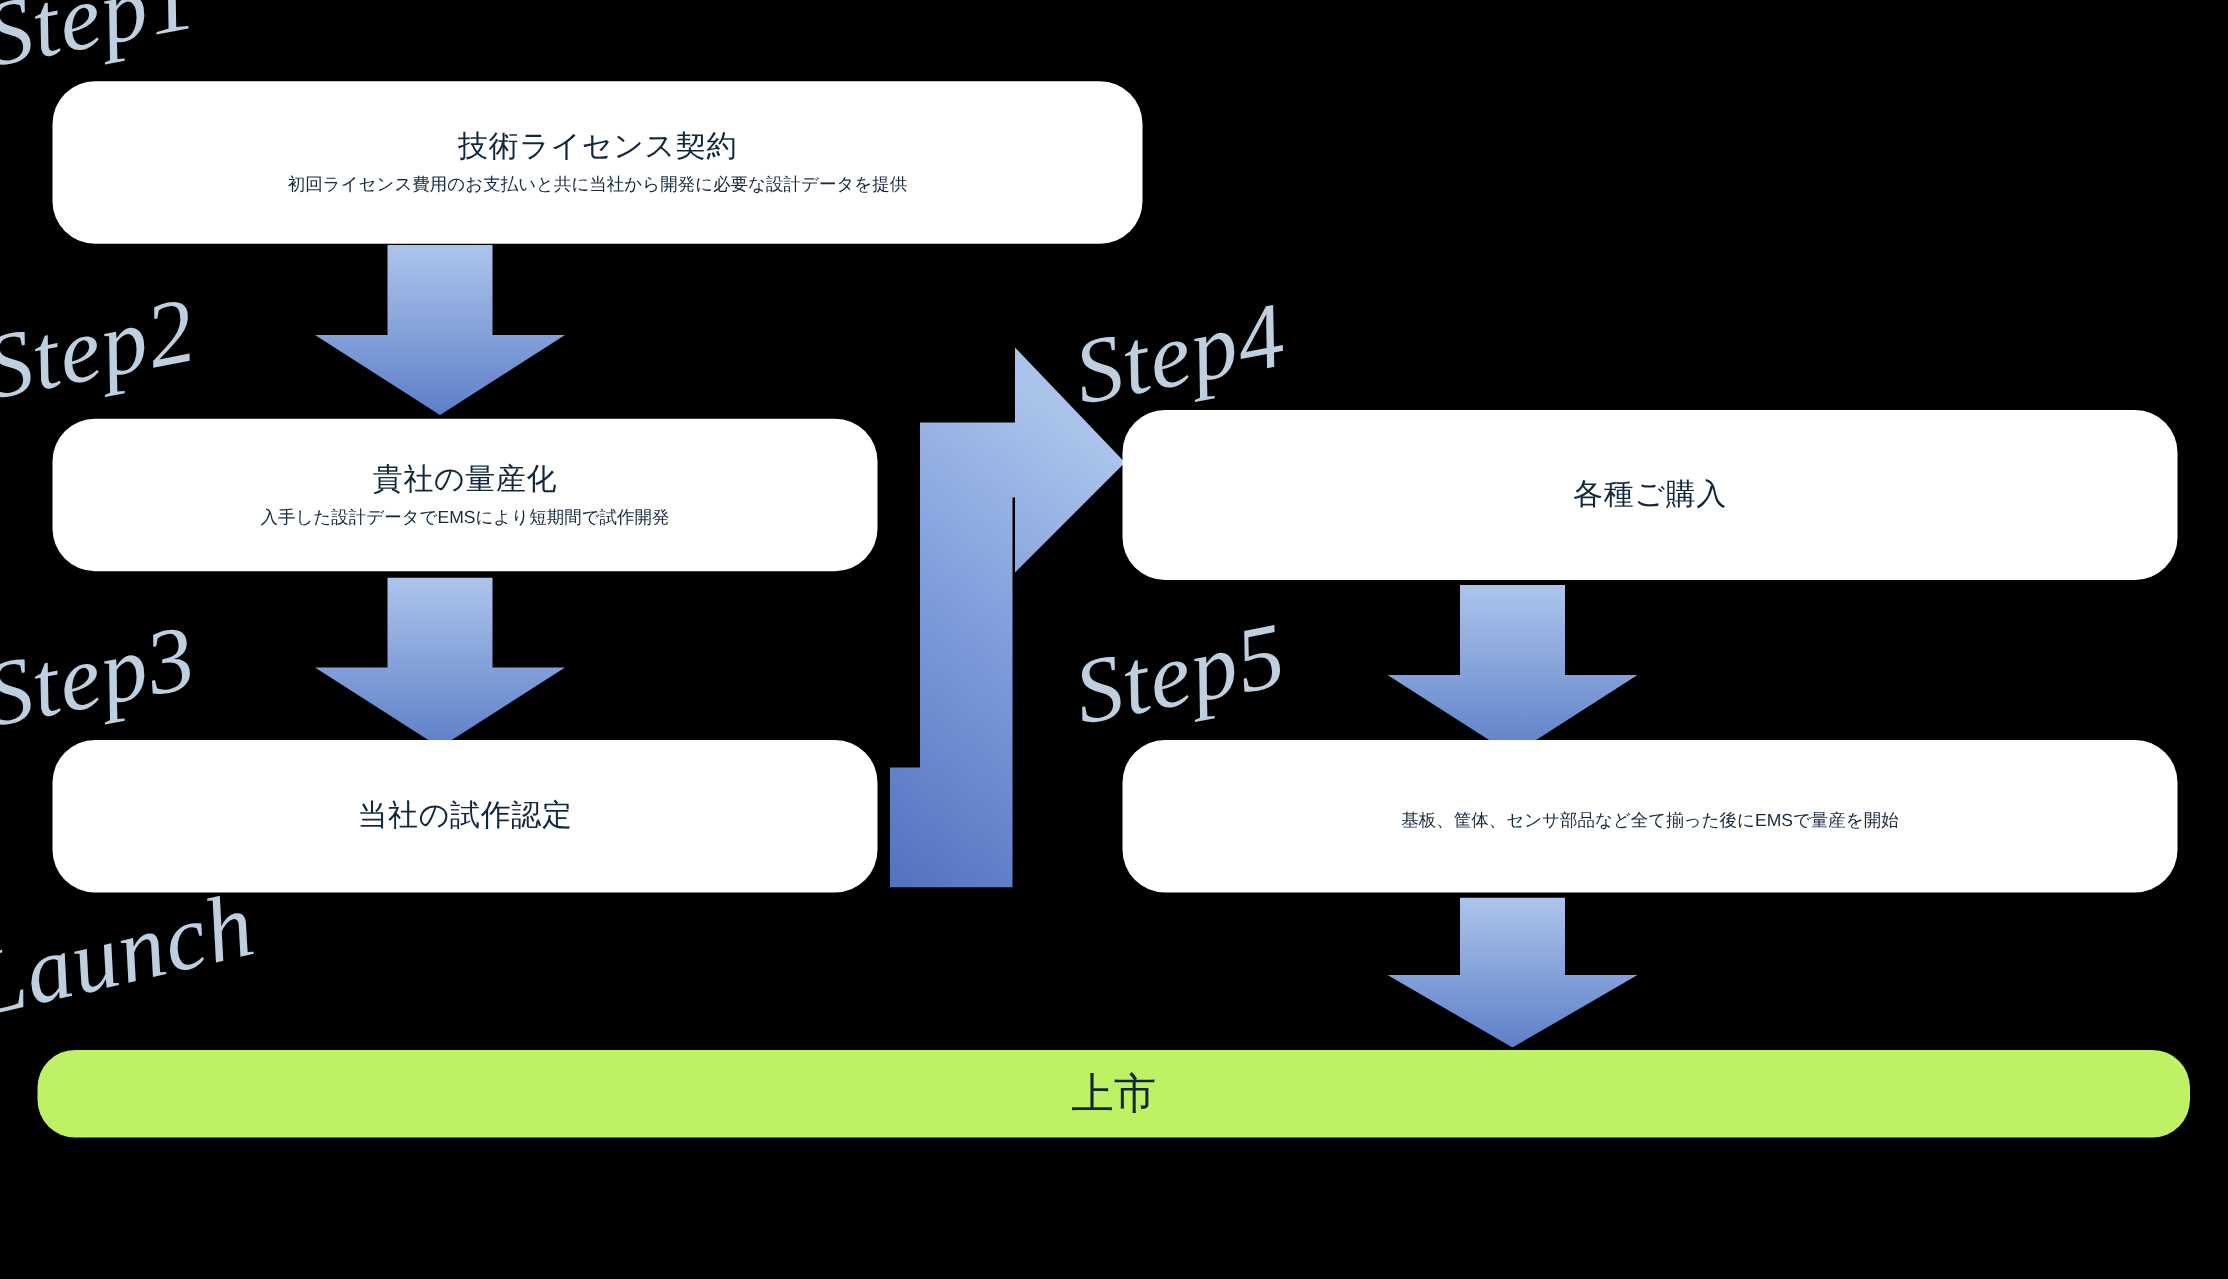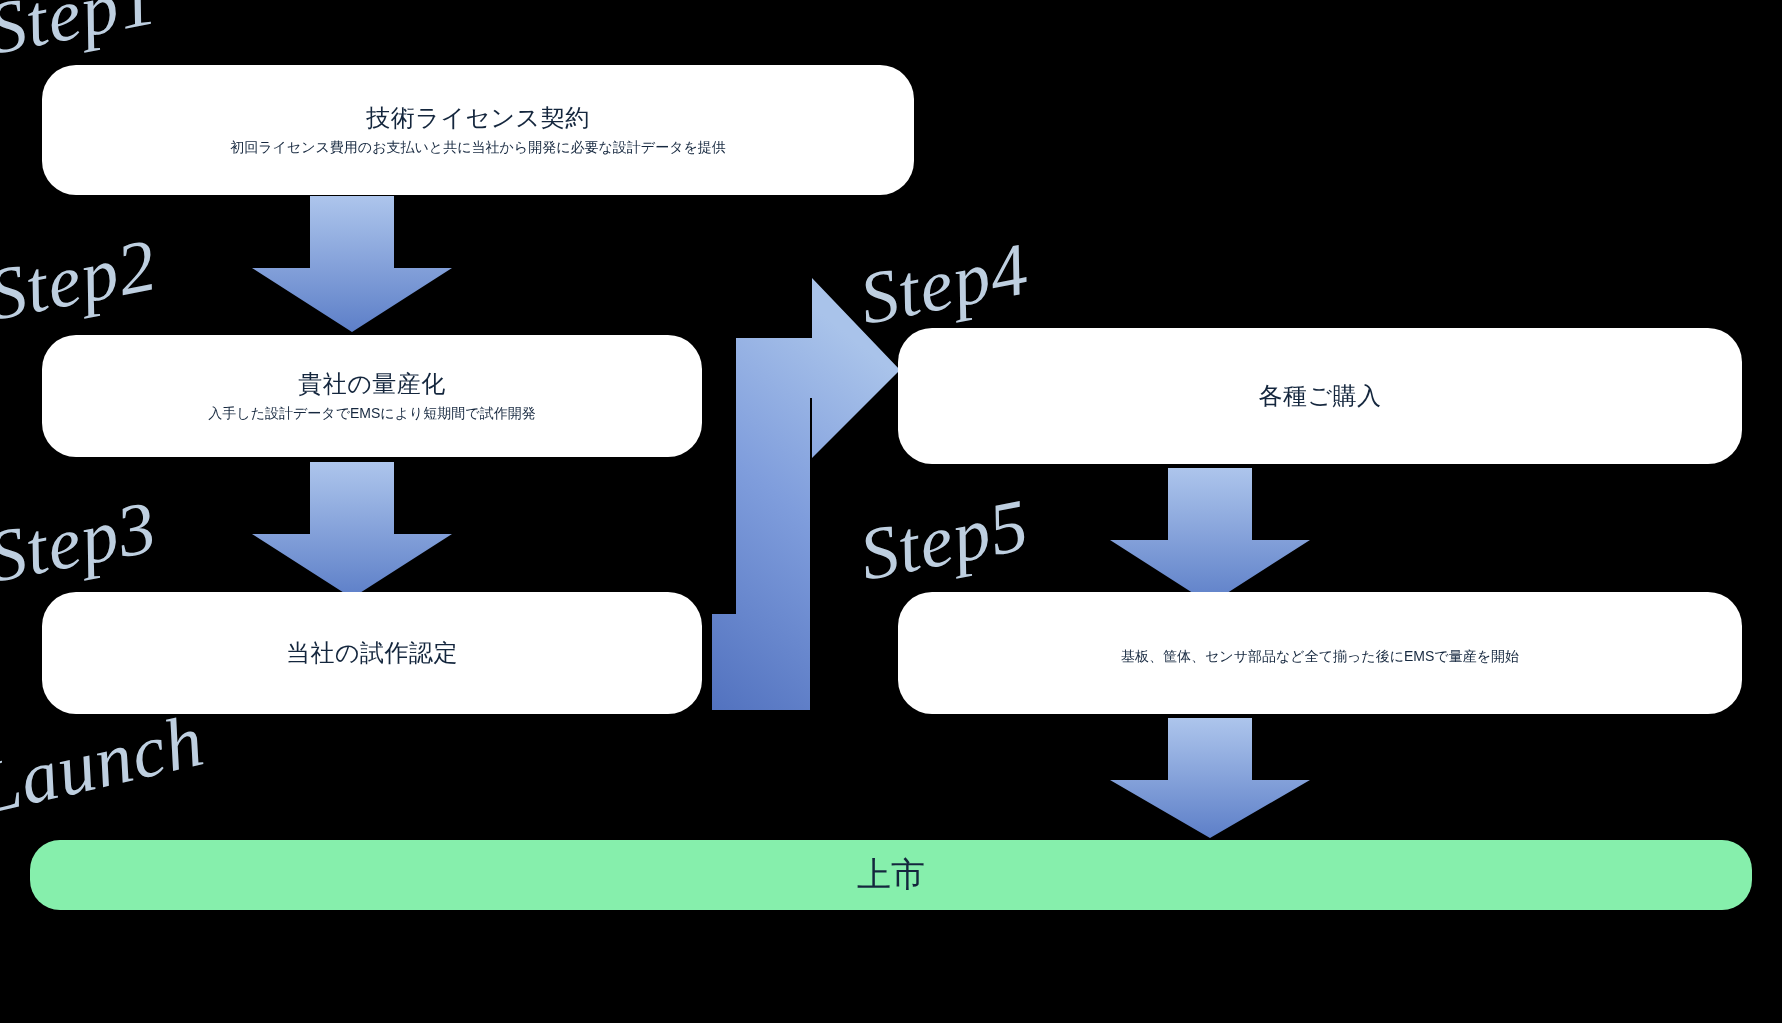--- a/index.html
+++ b/index.html
@@ -55,21 +55,21 @@
     letter-spacing:1px;
   }
 
   
   .arrow-down{position:absolute;}
   .arrow-down svg{display:block;}
 
   
   .launchbar{
     position:absolute;
-    background:#86efac;
+    background:#bef264;
     border-radius:30px;
     display:flex;align-items:center;justify-content:center;
     color:#14263d;
     font-size:34px;
   }
 </style>
 </head>
 <body>
 
 <div id="stage">

